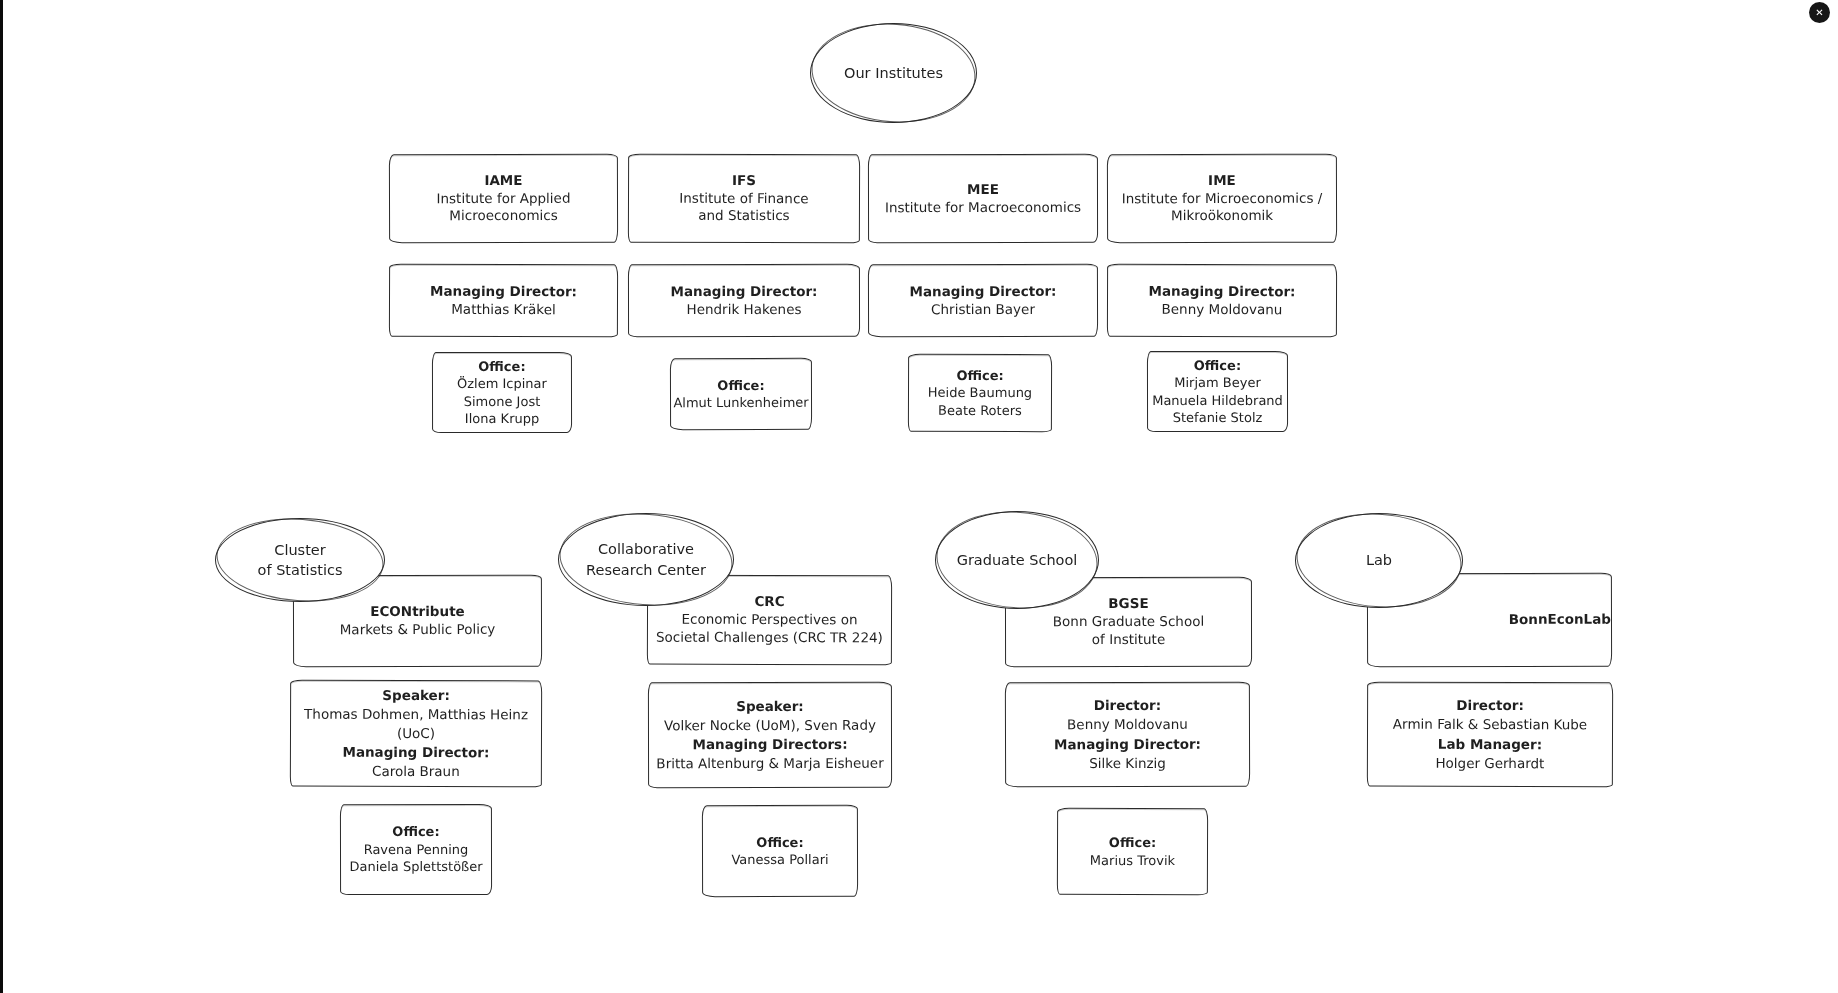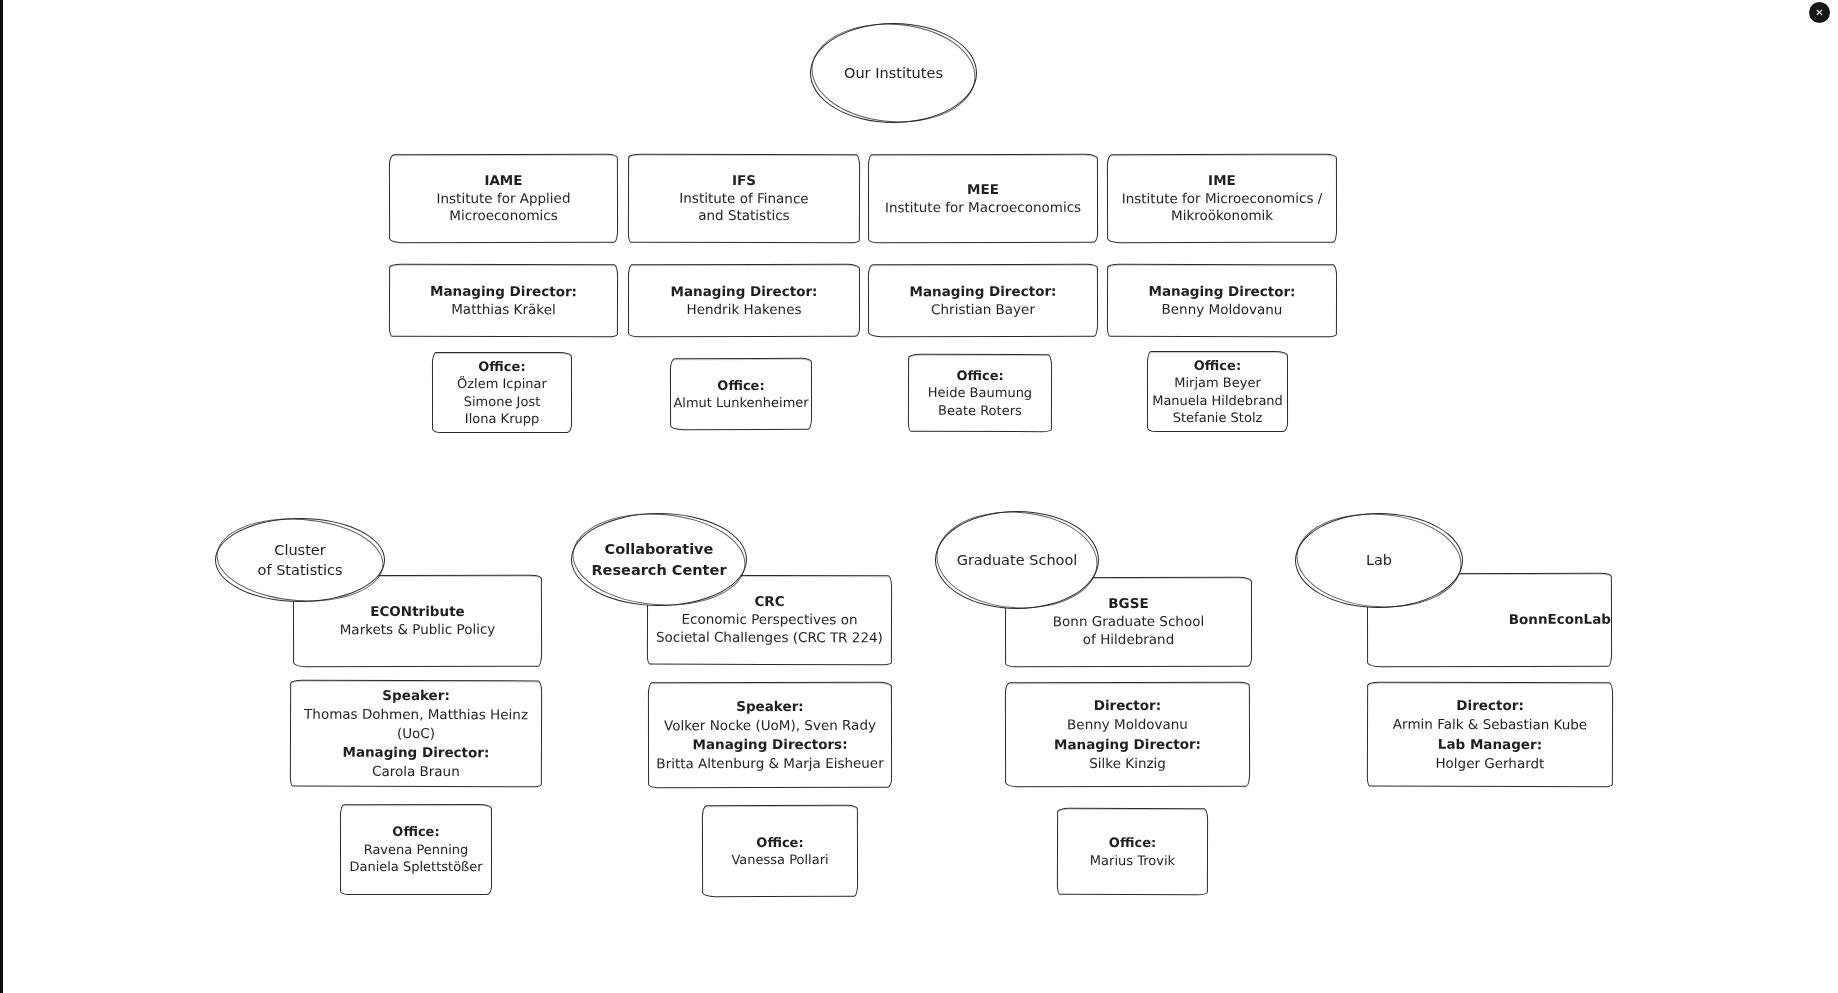--- a/index.html
+++ b/index.html
@@ -121,31 +121,31 @@
     <span class="line">Markets &amp; Public Policy</span>
   </div>
   <div class="box r2" style="left:647px; top:575px; width:245px; height:90px;">
     <span class="line b">CRC</span>
     <span class="line">Economic Perspectives on</span>
     <span class="line">Societal Challenges (CRC TR 224)</span>
   </div>
   <div class="box r3" style="left:1005px; top:577px; width:247px; height:90px;">
     <span class="line b">BGSE</span>
     <span class="line">Bonn Graduate School</span>
-    <span class="line">of Hildebrand</span>
+    <span class="line">of Institute</span>
   </div>
   <div class="box r1" style="left:1367px; top:573px; width:245px; height:94px;align-items:flex-end;">
     <span class="line b">BonnEconLab</span>
   </div>
 
   <div class="ellipse" style="left:215px; top:518px; width:170px; height:84px;">
     <span class="line">Cluster</span>
     <span class="line">of Statistics</span>
   </div>
-  <div class="ellipse" style="left:571px; top:513px; width:176px; height:93px;font-weight:bold;">
+  <div class="ellipse" style="left:558px; top:513px; width:176px; height:93px;">
     <span class="line">Collaborative</span>
     <span class="line">Research Center</span>
   </div>
   <div class="ellipse" style="left:935px; top:511px; width:164px; height:98px;">
     <span class="line">Graduate School</span>
   </div>
   <div class="ellipse" style="left:1295px; top:513px; width:168px; height:95px;">
     <span class="line">Lab</span>
   </div>
 

